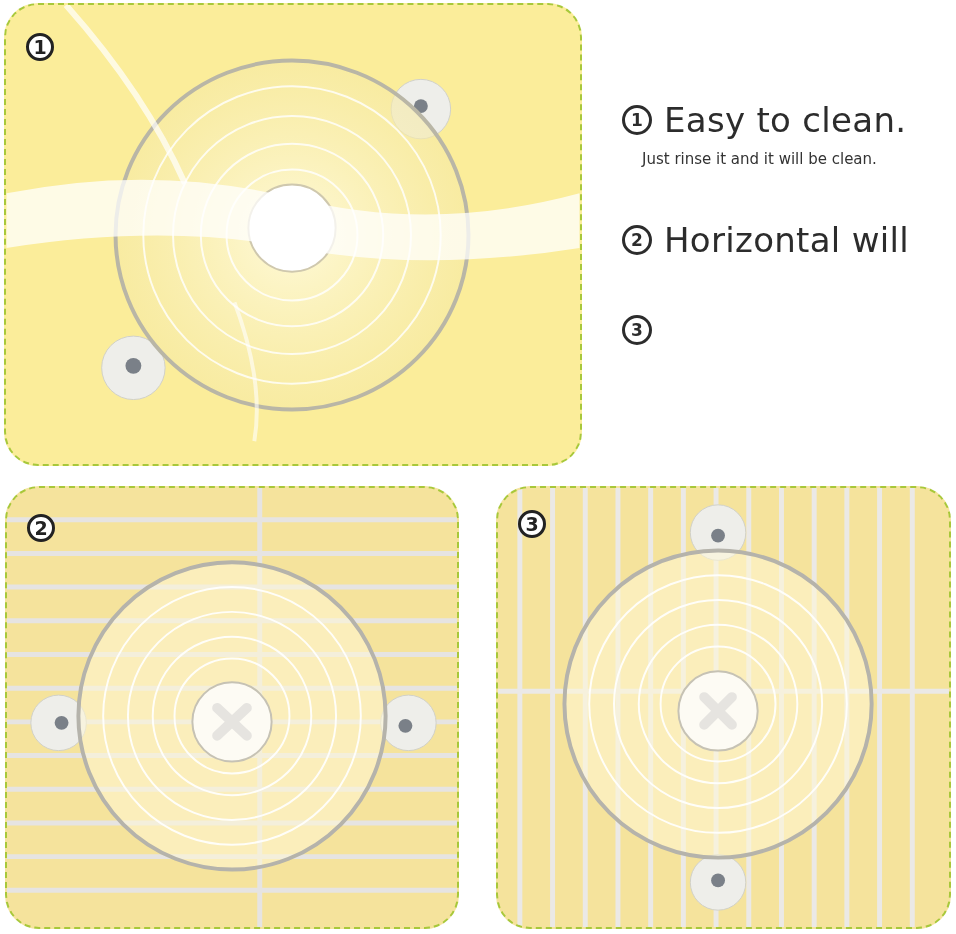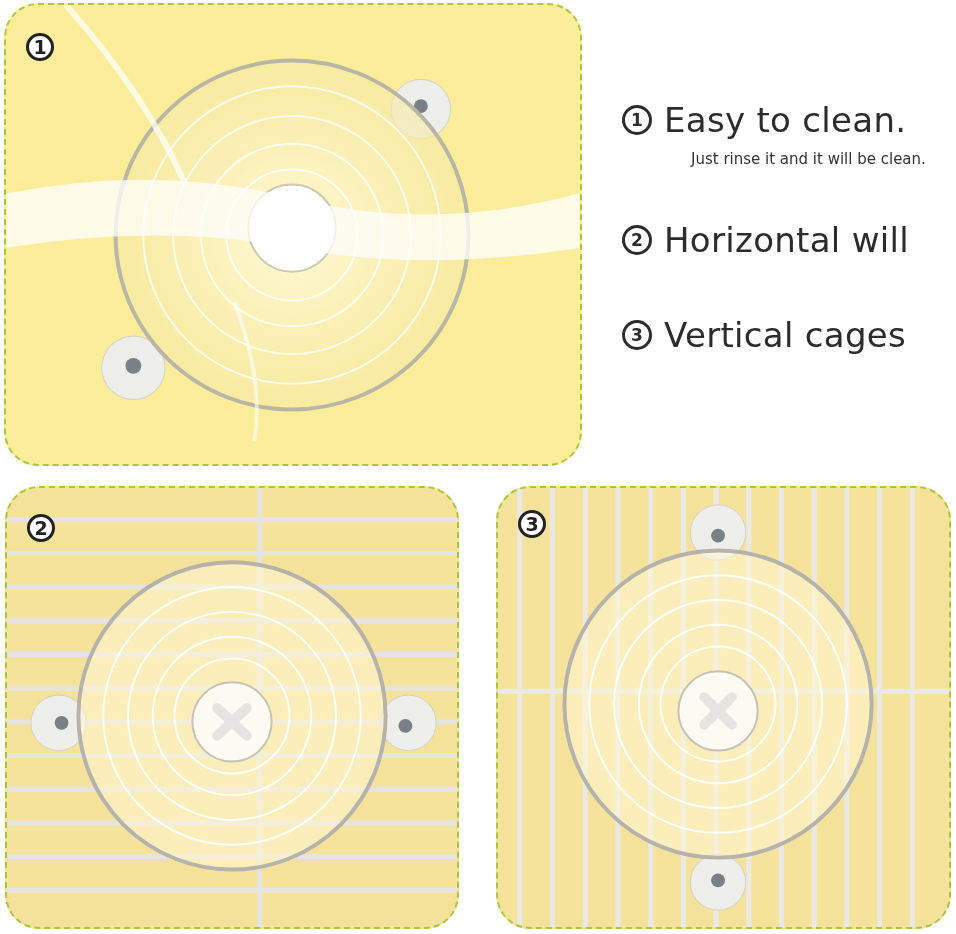--- a/index.html
+++ b/index.html
@@ -13,21 +13,21 @@
     display:flex;align-items:center;justify-content:center;font-weight:bold;font-size:19px;color:#222;box-sizing:border-box;}
   #p1 .badge{left:20px;top:28px;}
   #p2 .badge{left:20px;top:26px;}
   #p3 .badge{left:20px;top:22px;}
   .feat{position:absolute;left:622px;display:flex;align-items:center;color:#2c2c2c;}
   .feat .num{width:30px;height:30px;border:3px solid #2c2c2c;border-radius:50%;box-sizing:border-box;
     display:flex;align-items:center;justify-content:center;font-weight:bold;font-size:17px;margin-right:12px;}
   .feat .title{font-weight:normal;font-size:34px;letter-spacing:0.3px;}
   #f1{top:100px;} #f2{top:220px;} #f3{top:315px;}
   #f1 .title{font-size:34px;}
-  .sub{position:absolute;left:691px;top:150px;font-size:15px;color:#333;}
+  .sub{position:absolute;left:642px;top:150px;font-size:15px;color:#333;}
 </style>
 </head>
 <body>
 
 <div class="panel" id="p1">
   <svg class="art" viewBox="0 0 578 463">
     <defs>
       <radialGradient id="g1" cx="50%" cy="50%" r="50%">
         <stop offset="0%" stop-color="#fffbe0" stop-opacity="0.9"></stop>
         <stop offset="100%" stop-color="#f6eaa6" stop-opacity="0.6"></stop>
@@ -63,21 +63,20 @@
 </div>
 <div class="sub">Just rinse it and it will be clean.</div>
 
 <div class="feat" id="f2">
   <span class="num">2</span>
   <span class="title">Horizontal will</span>
 </div>
 
 <div class="feat" id="f3">
   <span class="num">3</span>
-  <span class="title">Vertical cages</span>
 </div>
 
 <div class="panel" id="p2">
   <svg class="art" viewBox="0 0 454 443">
     <g stroke="#e6e4e2" stroke-width="5">
       <line x1="0" y1="32" x2="454" y2="32"></line>
         <line x1="0" y1="66" x2="454" y2="66"></line>
       <line x1="0" y1="100" x2="454" y2="100"></line>
         <line x1="0" y1="134" x2="454" y2="134"></line>
       <line x1="0" y1="168" x2="454" y2="168"></line>

